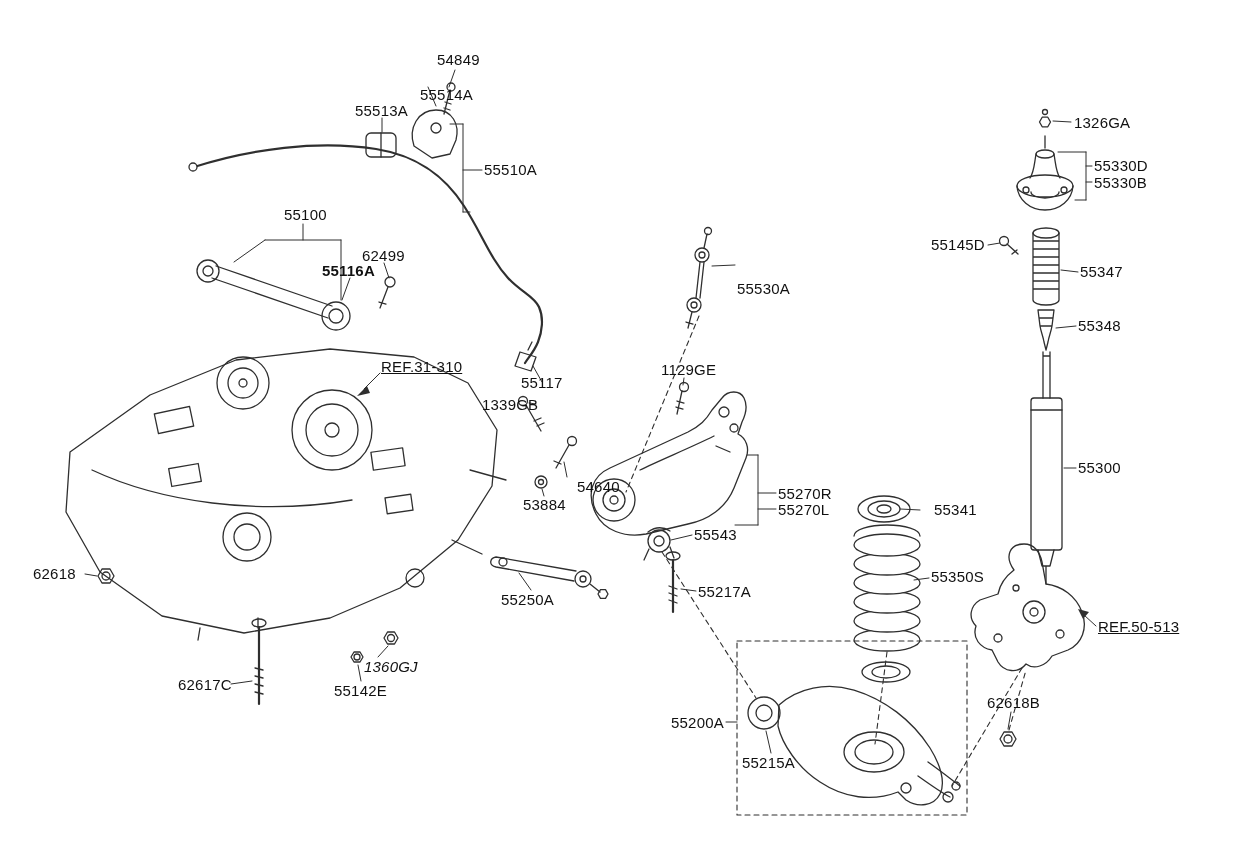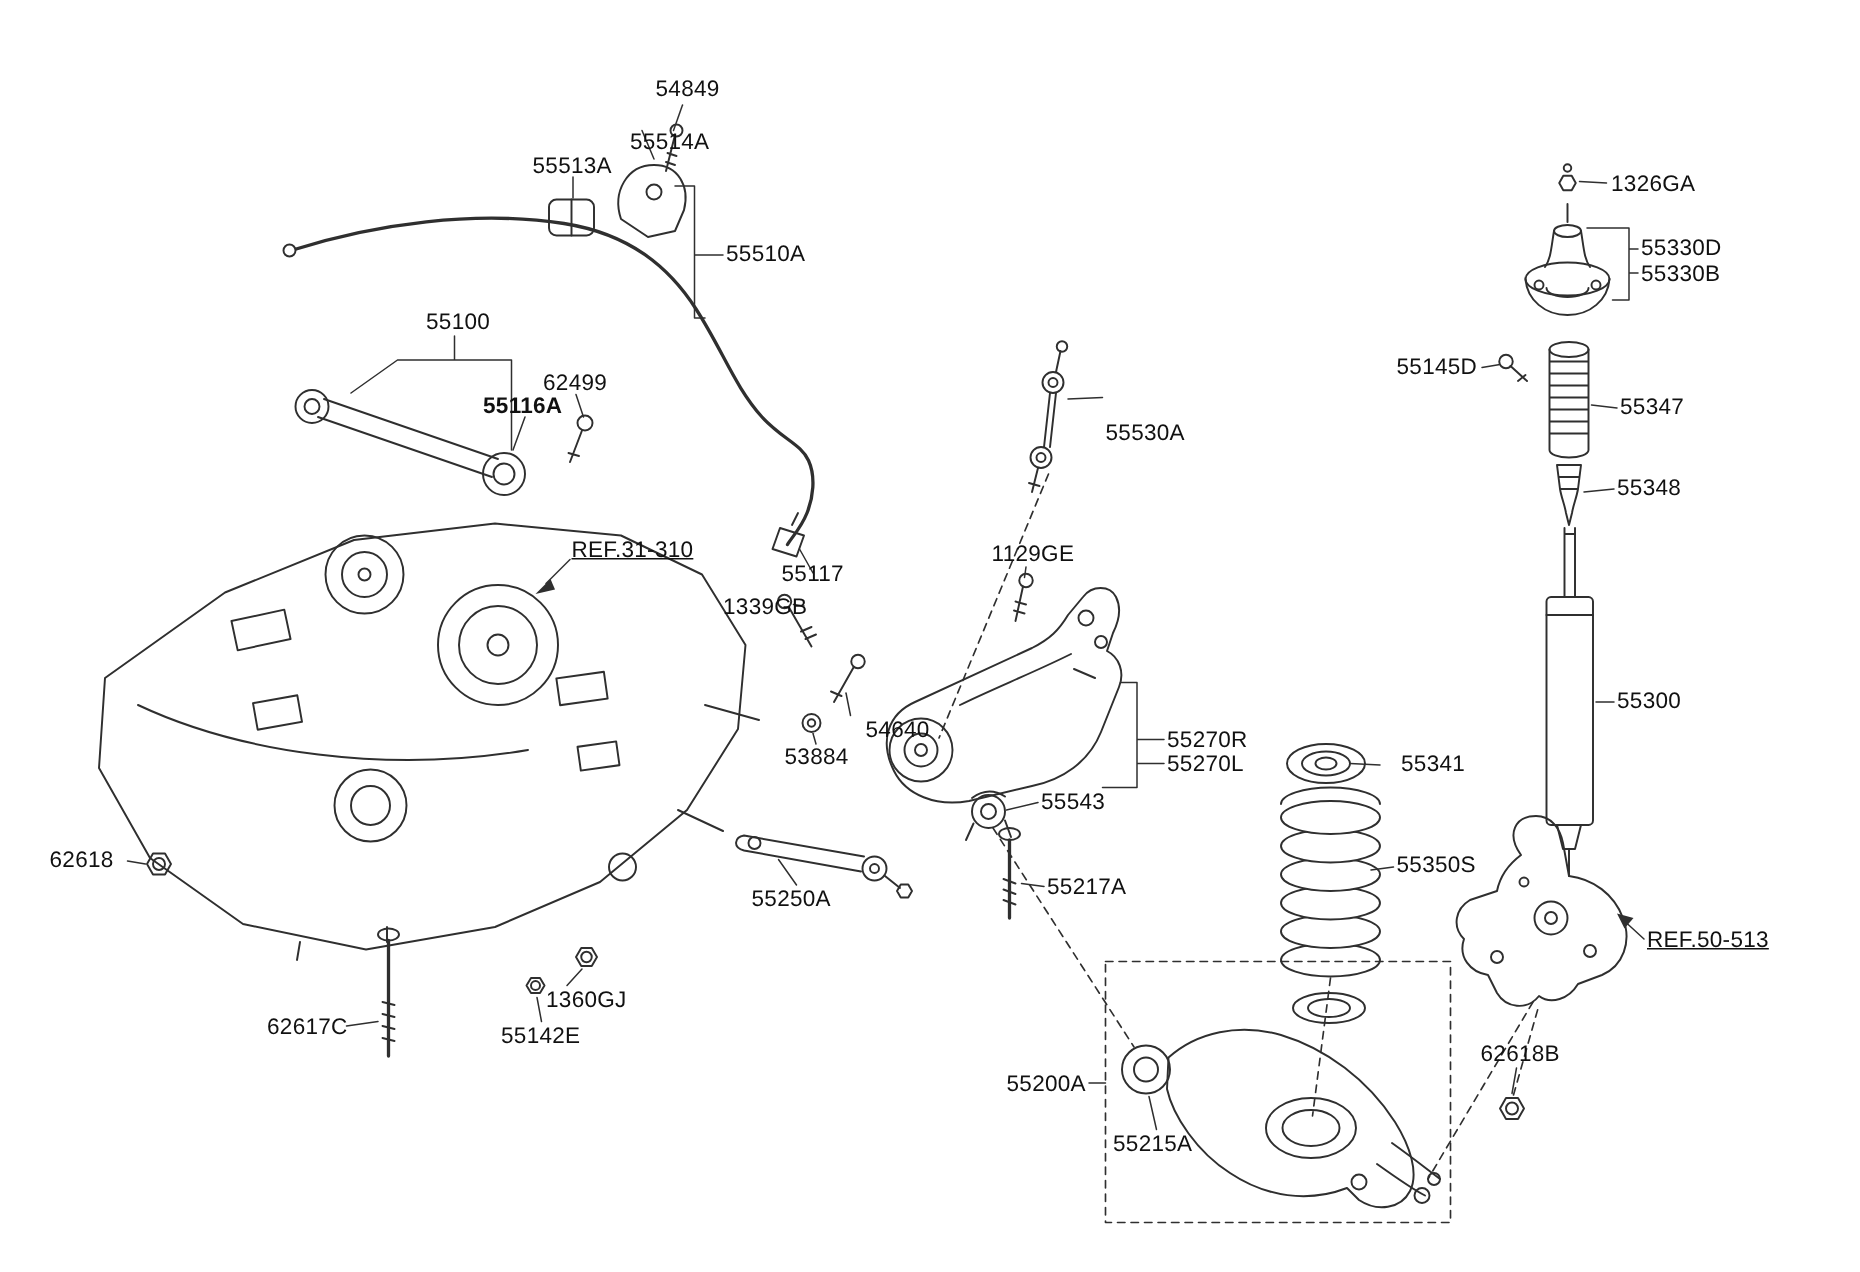--- a/index.html
+++ b/index.html
@@ -279,21 +279,21 @@
       <span class="part-label" style="left: 523px; top: 497px;">53884</span>
       <span class="part-label" style="left: 778px; top: 486px;">55270R</span>
       <span class="part-label" style="left: 778px; top: 502px;">55270L</span>
       <span class="part-label" style="left: 694px; top: 527px;">55543</span>
       <span class="part-label" style="left: 922px; top: 502px; margin-left: 12px;">55341</span>
       <span class="part-label" style="left: 931px; top: 569px;">55350S</span>
       <span class="part-label" style="left: 33px; top: 566px; text-align: right;">62618</span>
       <span class="part-label" style="left: 501px; top: 592px;">55250A</span>
       <span class="part-label" style="left: 698px; top: 584px;">55217A</span>
       <span class="part-label" style="left: 178px; top: 677px;">62617C</span>
-      <span class="part-label" style="left: 364px; top: 659px;">1360GJ</span>
+      <span class="part-label" style="left: 364px; top: 659px; font-style: italic;">1360GJ</span>
       <span class="part-label" style="left: 334px; top: 683px;">55142E</span>
       <span class="part-label" style="left: 671px; top: 715px;">55200A</span>
       <span class="part-label" style="left: 742px; top: 755px;">55215A</span>
       <span class="part-label" style="left: 987px; top: 695px;">62618B</span>
       <span class="part-label ref-link" style="left: 381px; top: 359px;">REF.31-310</span>
       <span class="part-label ref-link" style="left: 1098px; top: 619px;">REF.50-513</span>
     </div>
 
 </div>
 

